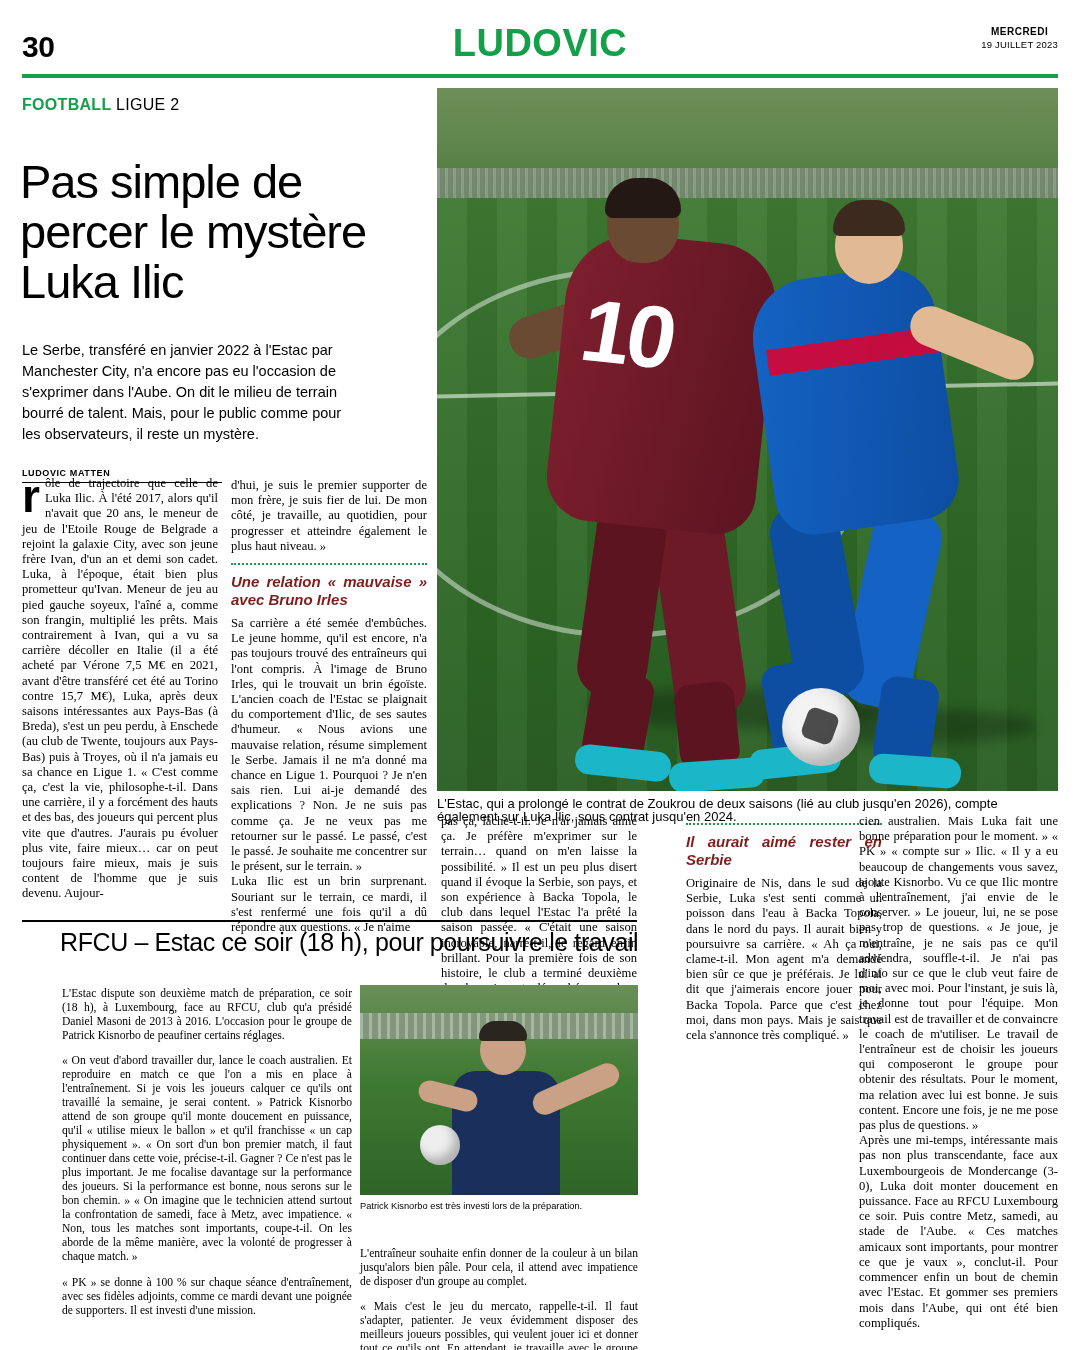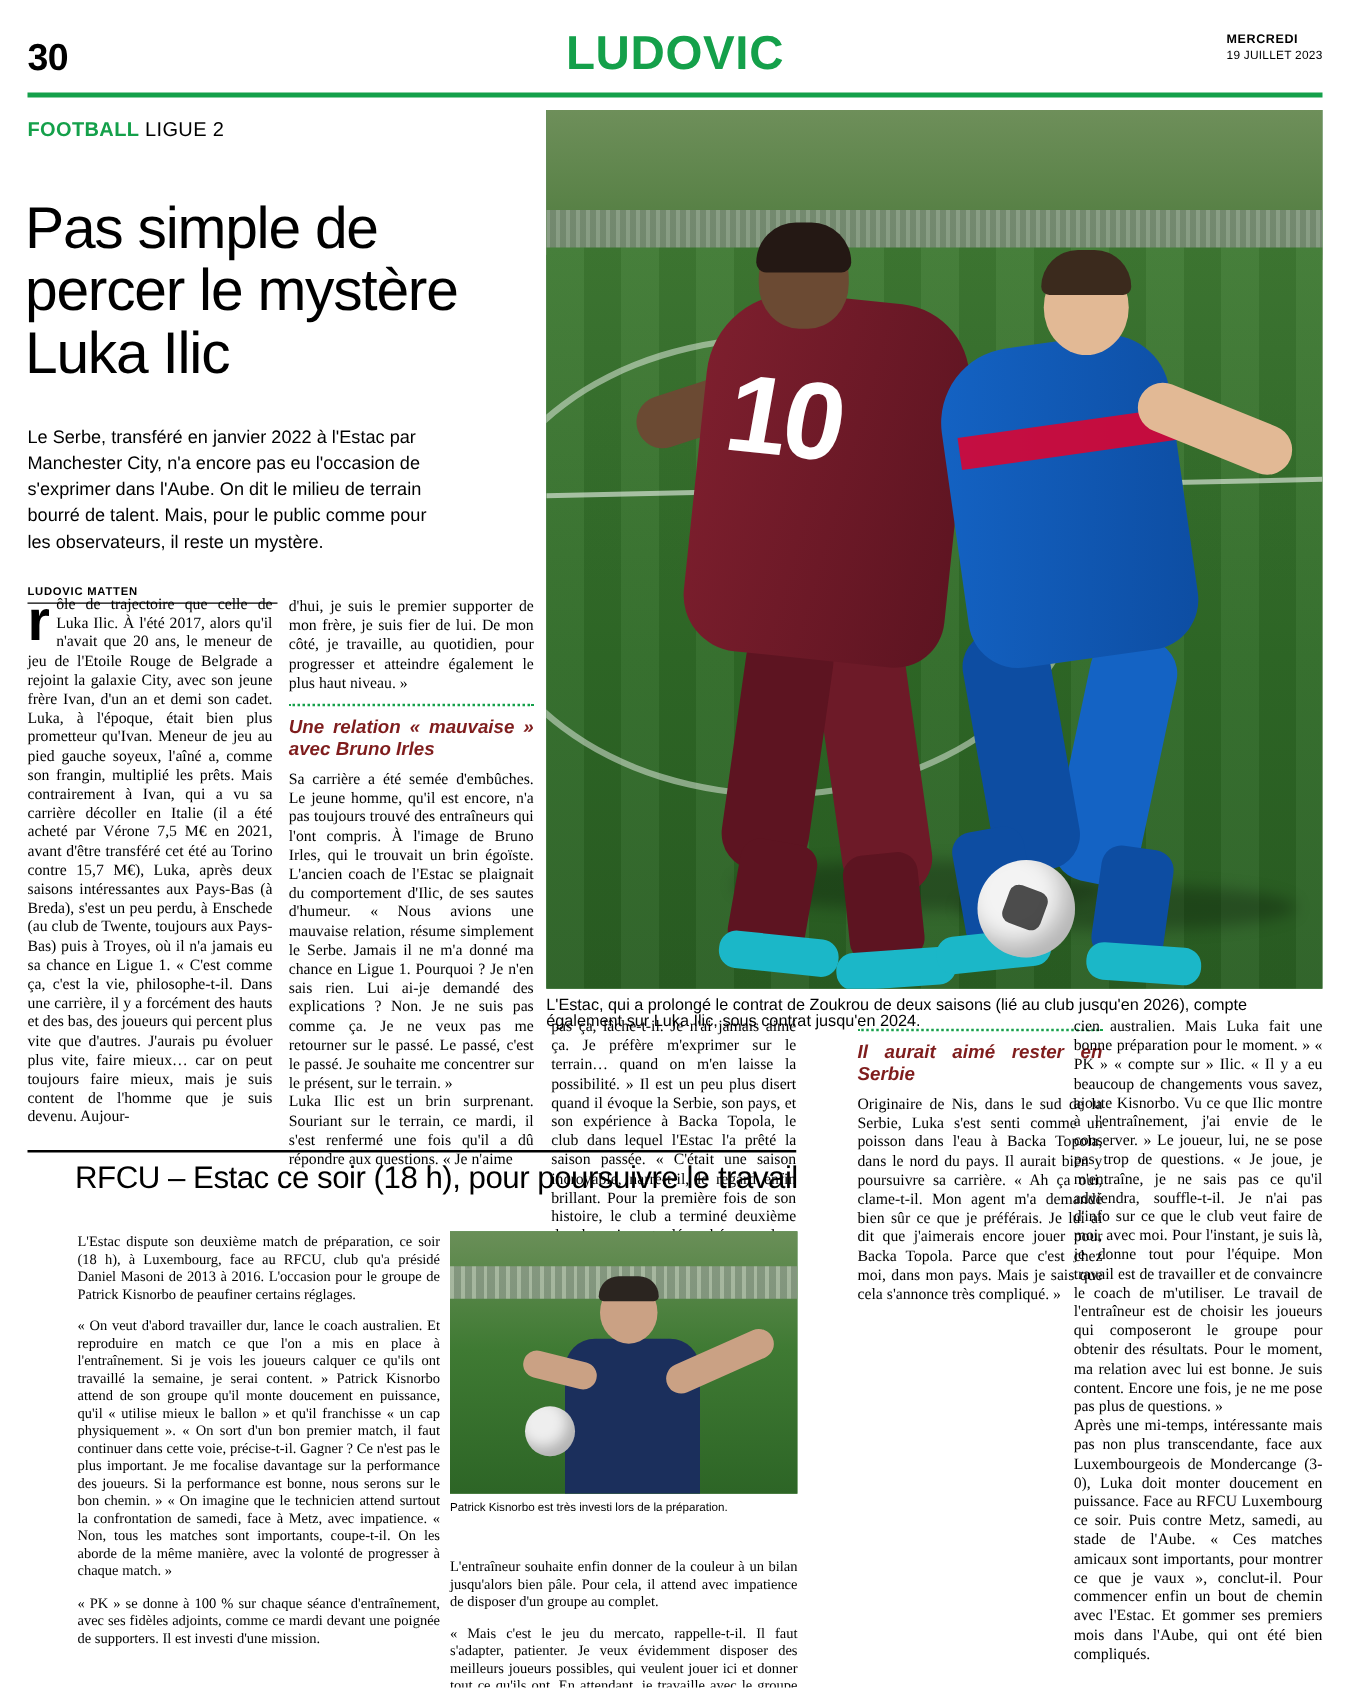--- a/index.html
+++ b/index.html
@@ -23,21 +23,21 @@
     font-weight:bold; font-size:30px; letter-spacing:-0.5px;text-align:right;
   }
   .section-title {
     position:absolute; left:0; right:0; top:8px;
     text-align:center;
     font-family:"Liberation Sans", sans-serif;
     font-weight:bold; font-size:38px; color:#14a04a;
     letter-spacing:0.5px;
   }
   .date-block {
-    position:absolute; right:0; top:12px; text-align:left;
+    position:absolute; right:0; top:12px; text-align:center;
     font-family:"Liberation Sans", sans-serif;
   }
   .date-day { font-size:10px; font-weight:bold; letter-spacing:0.5px; }
   .date-full { font-size:9.5px; letter-spacing:0.2px; margin-top:2px; }
   .masthead-rule {
     position:absolute; left:22px; top:74px; width:1036px; height:4px;
     background:#14a04a;
   }
 
   

